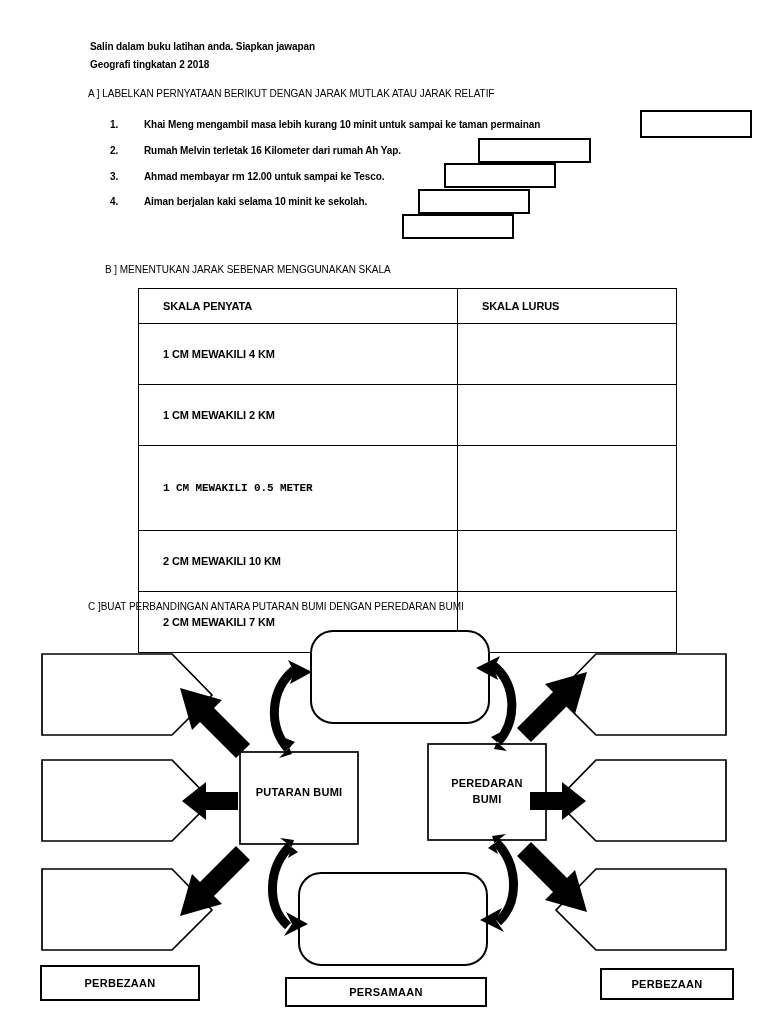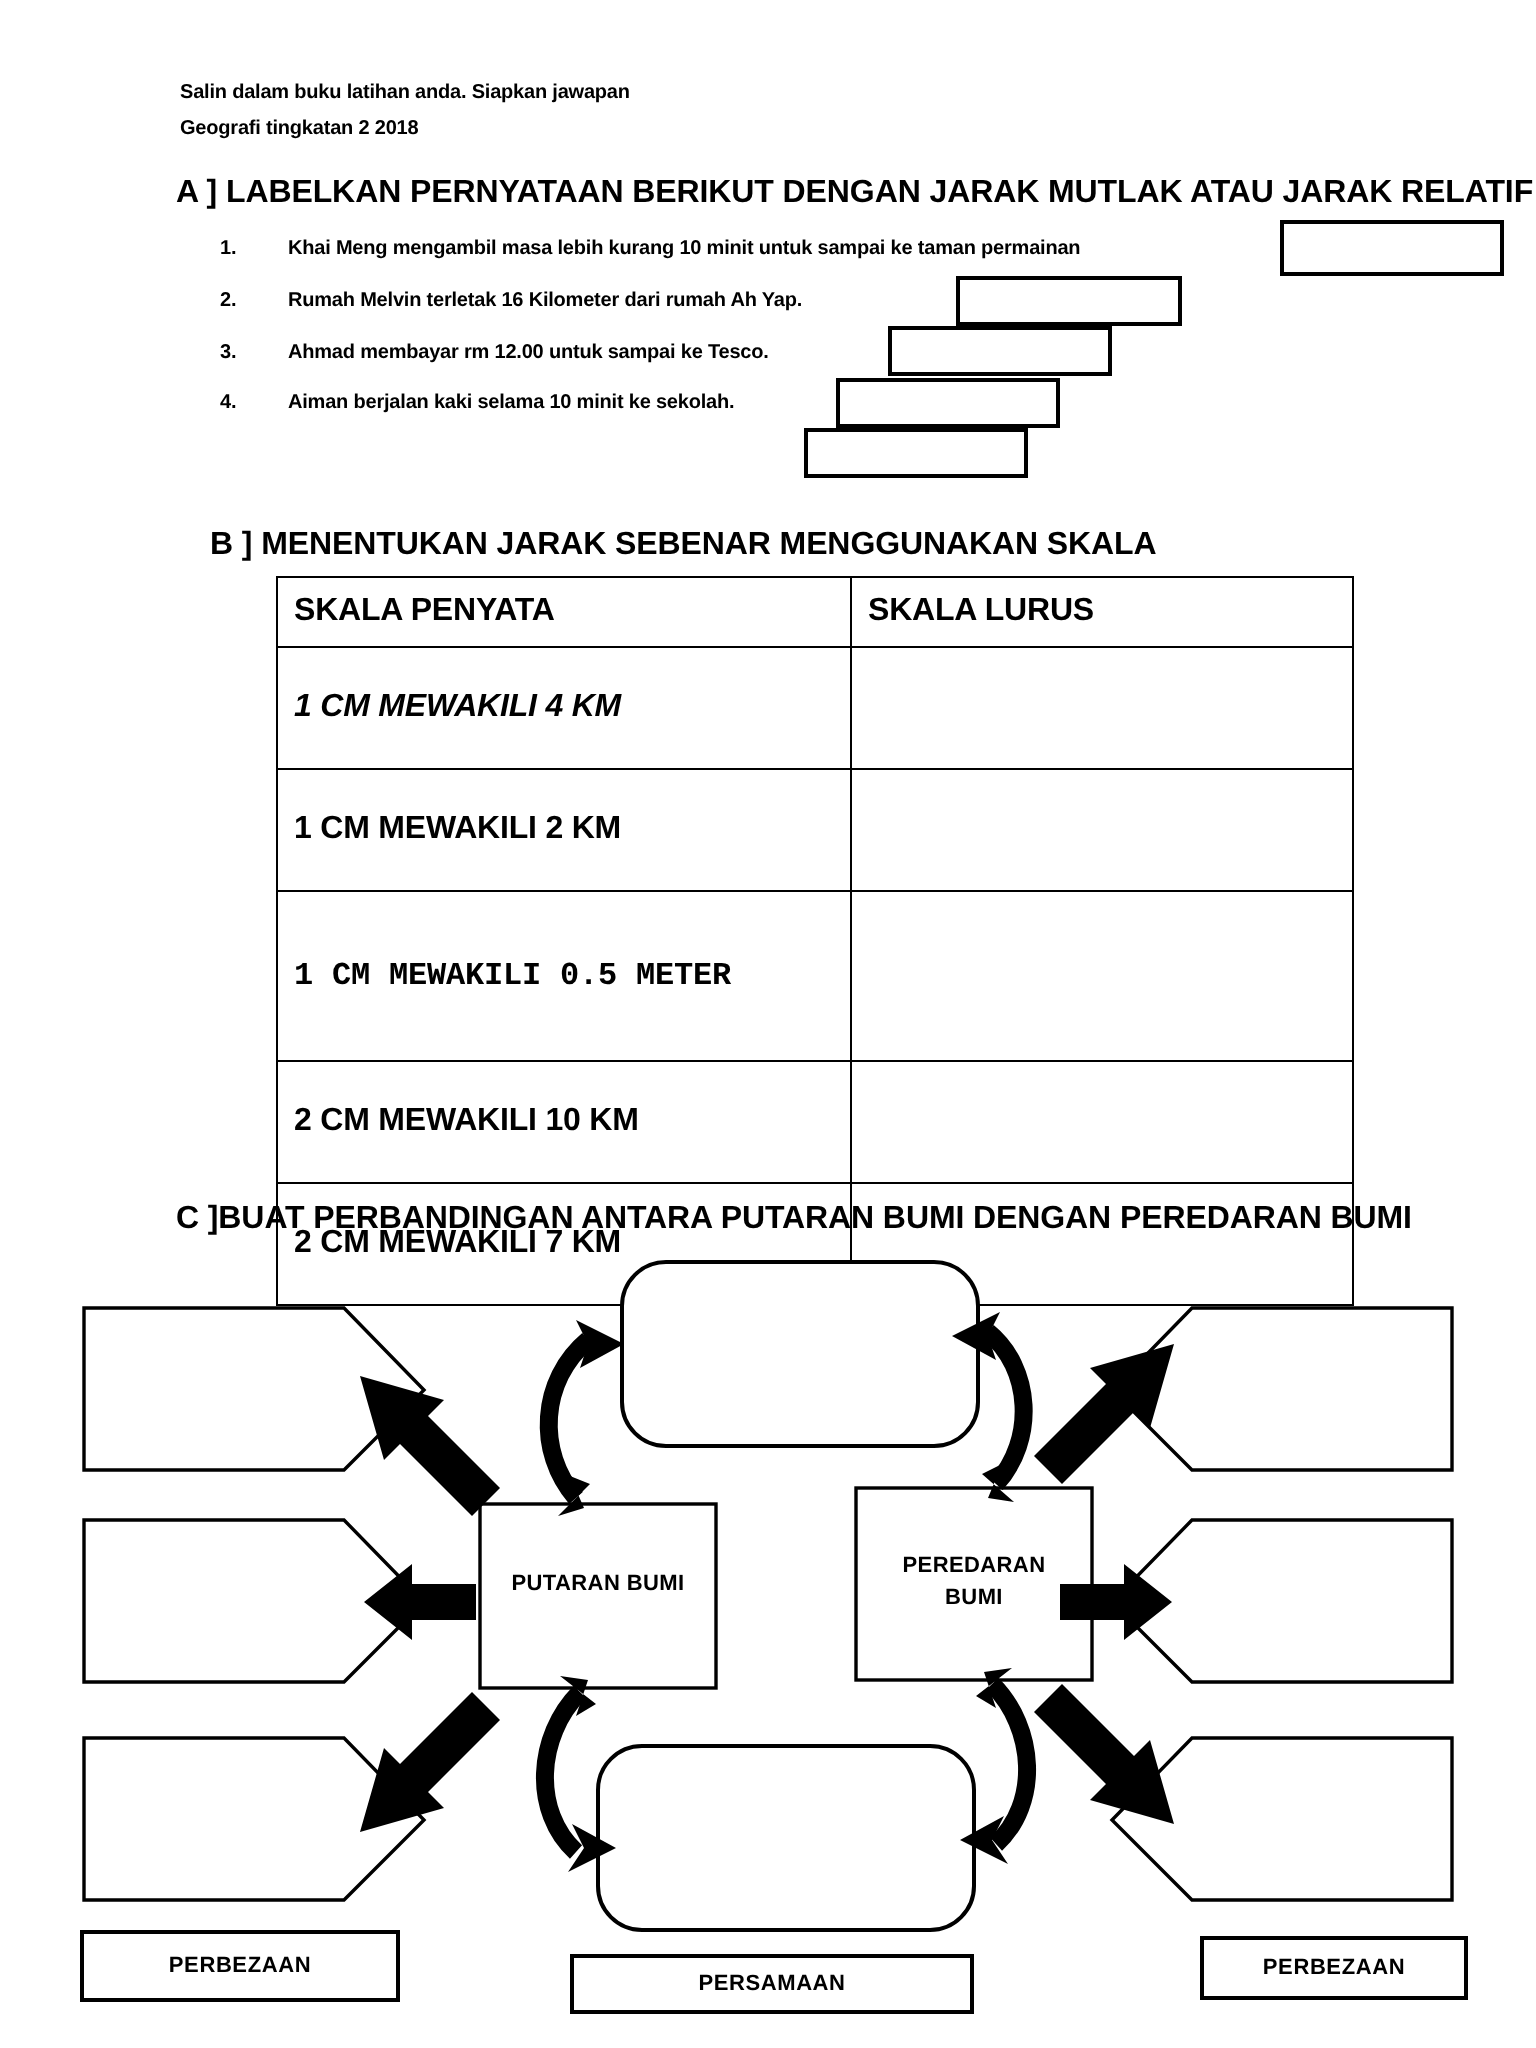--- a/index.html
+++ b/index.html
@@ -26,22 +26,22 @@
     font-size: 10px;
     font-weight: bold;
     letter-spacing: -0.1px;
     white-space: nowrap;
   }
   #hdr1 { left: 90px; top: 41px; }
   #hdr2 { left: 90px; top: 59px; }
 
   .section-title {
     position: absolute;
-    font-size: 16px;
-    font-weight: bold;
+    font-size: 10px;
+    font-weight: normal;
     letter-spacing: -0.05px;
     white-space: nowrap;
     text-align: center;
   }
   #secA { left: 88px; top: 88px; }
   #secB { left: 88px; top: 264px; padding-left: 17px; }
   #secC { left: 88px; top: 601px; }
 
   
   .qrow {
@@ -67,23 +67,23 @@
   #btable {
     position: absolute;
     left: 138px;
     top: 288px;
     width: 539px;
     border-collapse: collapse;
     table-layout: fixed;
   }
   #btable td {
     border: 1.6px solid #000;
-    font-size: 16px;
-    font-weight: bold;
-    padding: 6px 8px;
+    font-size: 11px;
+    font-weight: bold;
+    padding: 6px 24px;
     vertical-align: middle;
     letter-spacing: -0.1px;
   }
   #btable td.c1 { width: 270px; }
   #btable tr.hdr td { height: 22px; vertical-align: middle; }
 
   
   #diagram {
     position: absolute;
     left: 0;
@@ -156,21 +156,21 @@
 
   <div class="section-title" id="secB">B ] MENENTUKAN JARAK SEBENAR MENGGUNAKAN SKALA</div>
 
   <table id="btable">
     <tbody>
         <tr class="hdr">
       <td class="c1">SKALA PENYATA</td>
       <td>SKALA LURUS</td>
     </tr>
     <tr>
-      <td class="c1" style="height:48px;font-style:italic;">1 CM MEWAKILI 4 KM</td>
+      <td class="c1" style="height:48px;">1 CM MEWAKILI 4 KM</td>
       <td></td>
     </tr>
     <tr>
       <td class="c1" style="height:48px;">1 CM MEWAKILI 2 KM</td>
       <td></td>
     </tr>
     <tr>
       <td class="c1" style="height:72px;font-family:Liberation Mono, monospace;">1 CM MEWAKILI 0.5 METER</td>
       <td></td>
     </tr>

